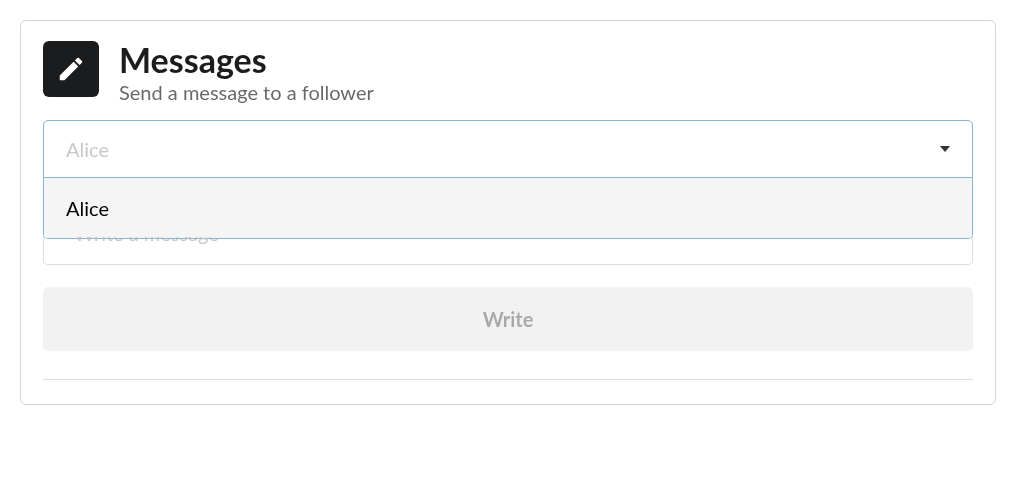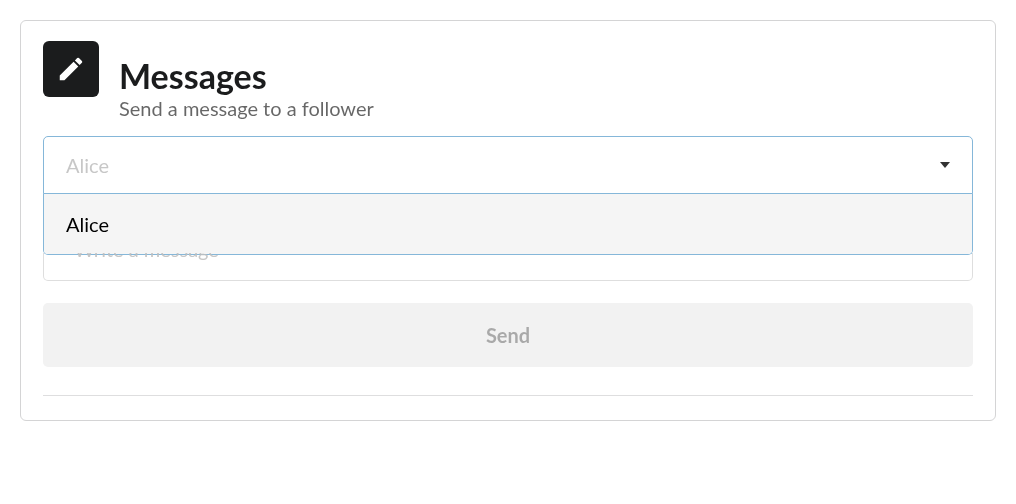--- a/index.html
+++ b/index.html
@@ -34,21 +34,20 @@
       width: 30px;
       height: 30px;
       fill: #fff;
     }
     .title-block h1 {
       font-size: 34px;
       font-weight: 700;
       color: #1b1c1d;
       line-height: 1.1;
       margin-bottom: 2px;
-      margin-top: 16px;
     }
     .title-block p {
       font-size: 20px;
       color: rgba(0,0,0,0.6);
       font-weight: 400;
       text-align: center;
     }
     .dropdown {
       position: relative;
       border: 1px solid #85b7d9;
@@ -149,16 +148,16 @@
     </div>
   </div>
   <div class="dropdown-menu">
     <div class="dropdown-item">Alice</div>
   </div>
 
   <div class="textarea-partial">
     <span class="clipped">Write a message</span>
   </div>
 
-  <button class="send-btn">Send</button>
+  <button class="send-btn">Write</button>
 
   <hr class="divider">
 </div>
 
 </body></html>

